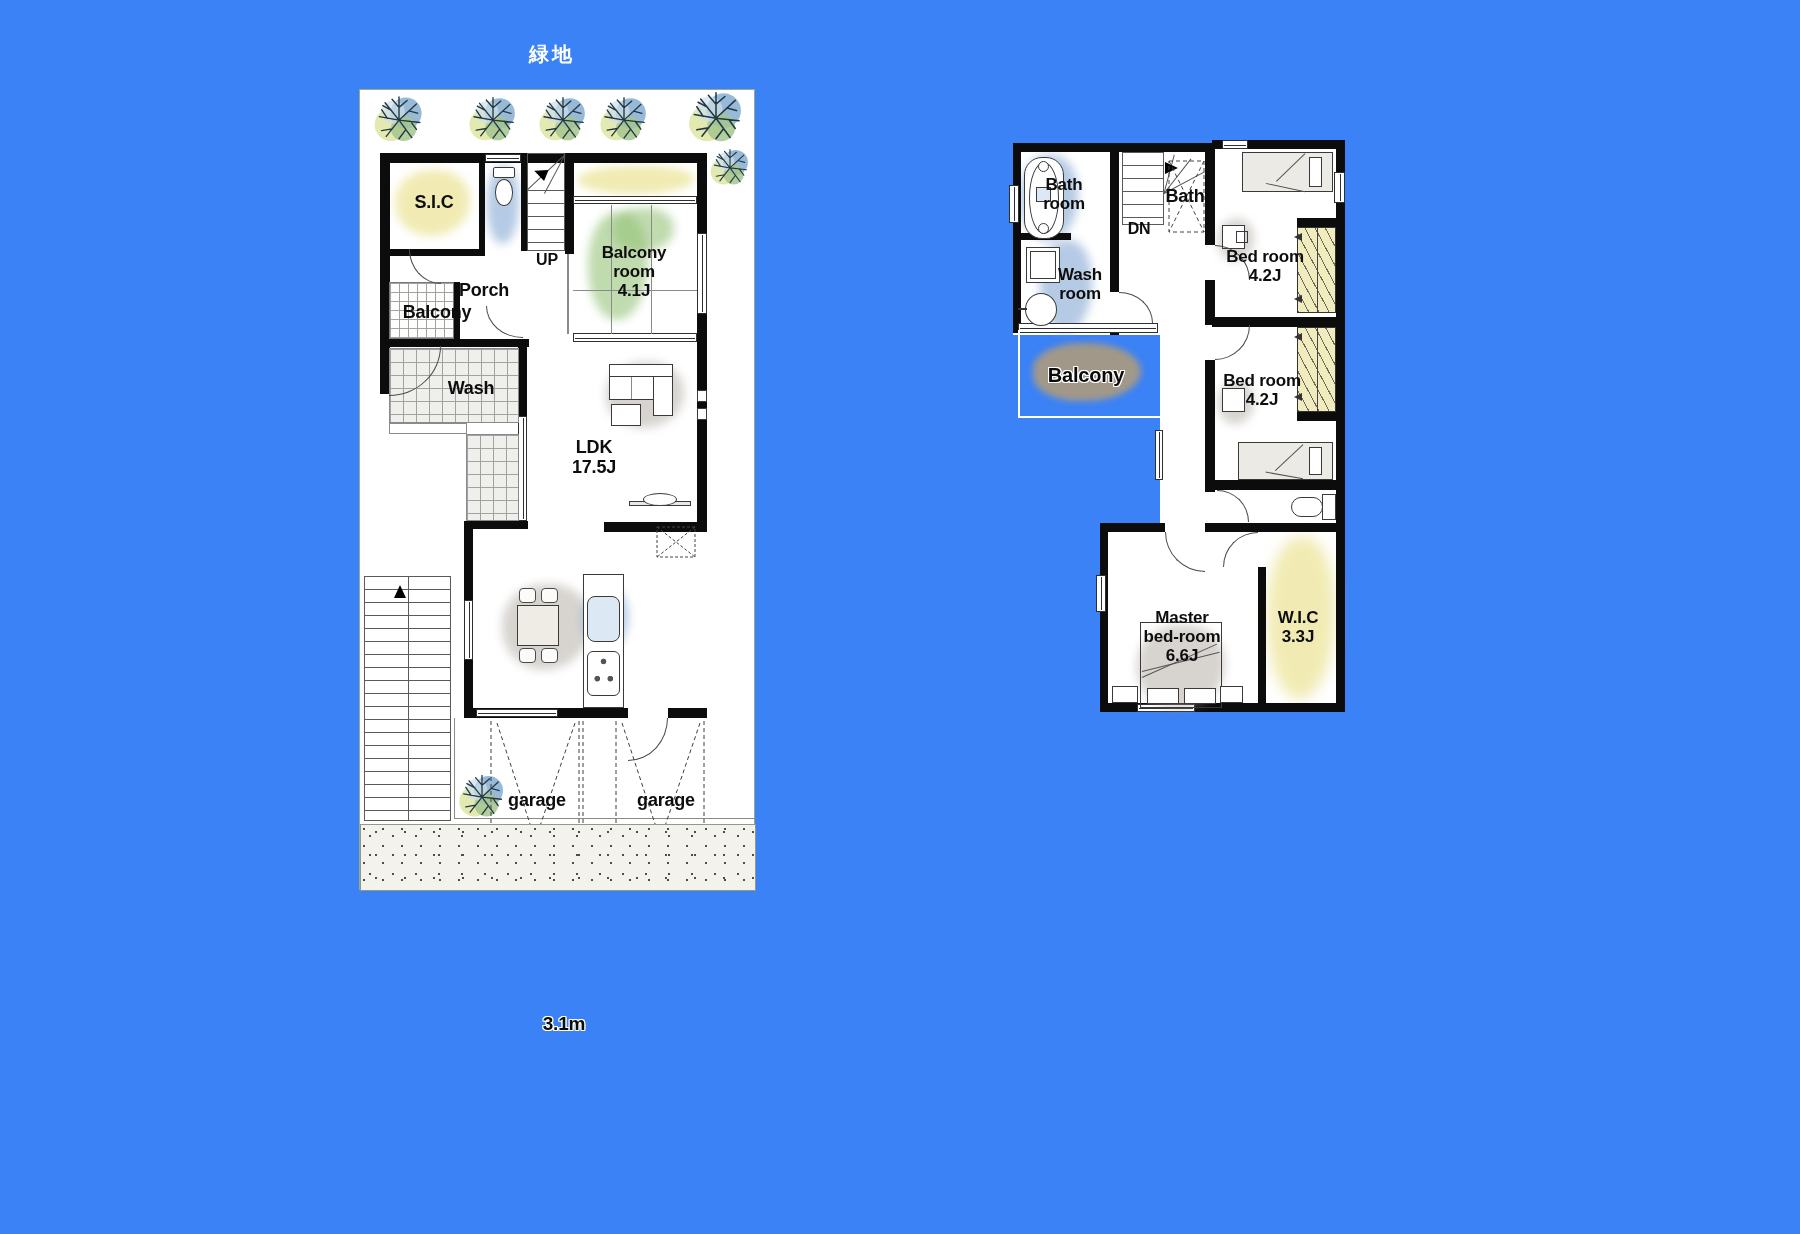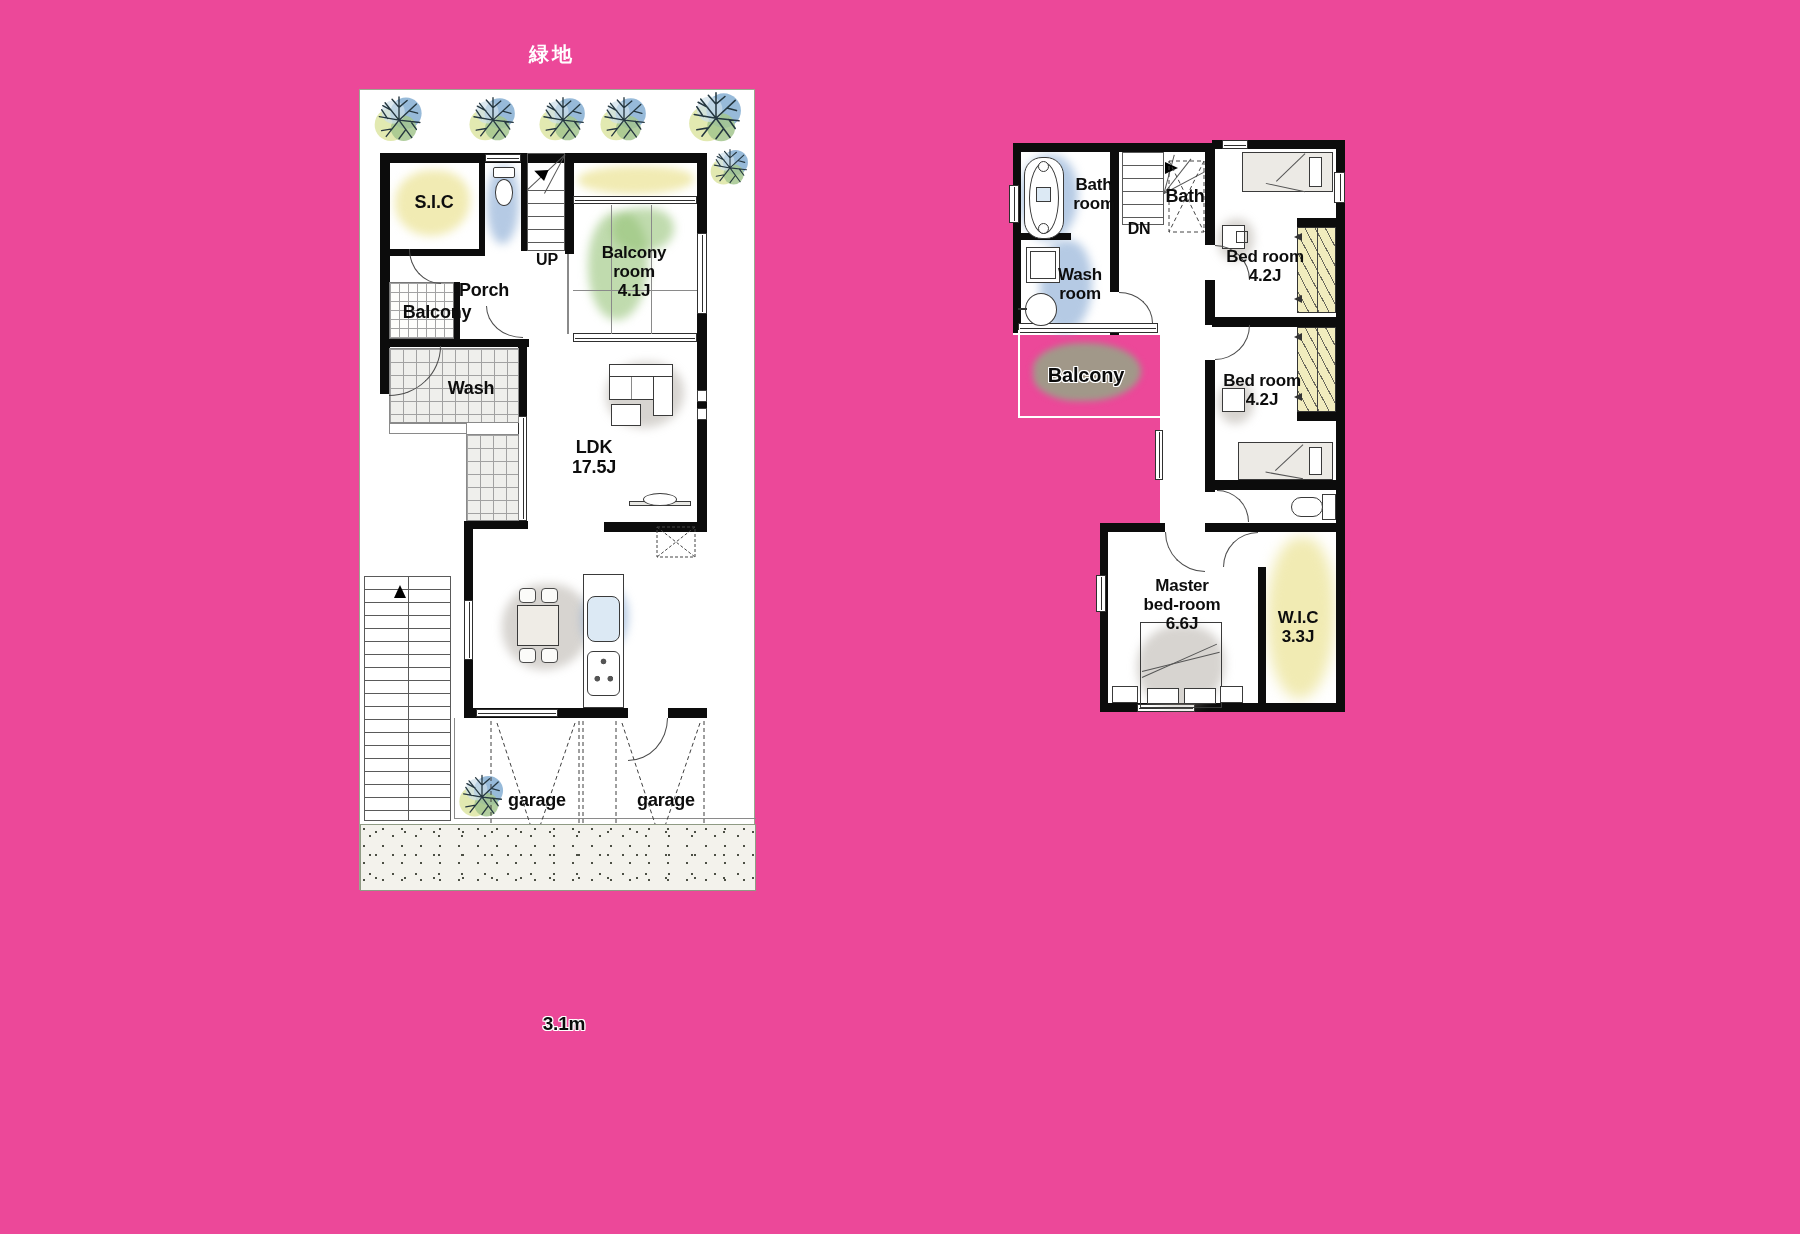--- a/index.html
+++ b/index.html
@@ -1,16 +1,16 @@
 <!DOCTYPE html>
 <html><head>
 <meta charset="utf-8">
 <style>
   html,body{margin:0;padding:0;background:#000;}
-  #stage{position:relative;width:1800px;height:1234px;background:#ec4899;overflow:hidden;
+  #stage{position:relative;width:1800px;height:1234px;background:#3b82f6;overflow:hidden;
          font-family:"Liberation Sans",sans-serif;}
   .abs{position:absolute;}
   .paper{position:absolute;background:#fff;}
   .wl{position:absolute;background:#0c0c0c;}
   .sq{position:absolute;border:1px solid #3a3a3a;background:#fff;box-sizing:border-box;}
   .thin{position:absolute;border:1px solid #6f6f6f;box-sizing:border-box;}
   .wn{position:absolute;background:#fff;border:1px solid #2f2f2f;box-sizing:border-box;}
   .wn.h::after{content:"";position:absolute;left:1px;right:1px;top:50%;height:1px;background:#2f2f2f;}
   .wn.v::after{content:"";position:absolute;top:1px;bottom:1px;left:50%;width:1px;background:#2f2f2f;}
   .arc{position:absolute;box-sizing:border-box;}
@@ -330,34 +330,34 @@
 
     <div class="washb wgr" style="left:252px;top:490px;width:88px;height:84px;"></div>
     <div class="sq" style="left:255px;top:487px;width:82px;height:86px;background:transparent;"></div>
     <div class="sq" style="left:262px;top:553px;width:32px;height:16px;"></div>
     <div class="sq" style="left:299px;top:553px;width:32px;height:16px;"></div>
     <div class="ln" style="left:257px;top:536px;width:80px;transform:rotate(-14deg);"></div>
     <div class="ln" style="left:257px;top:542px;width:82px;transform:rotate(-24deg);"></div>
     <div class="sq" style="left:227px;top:551px;width:26px;height:17px;"></div>
     <div class="sq" style="left:335px;top:551px;width:23px;height:17px;"></div>
 
-    <div class="lbl wrap" style="left:209px;top:59px;width:52px;">Bath room</div>
+    <div class="lbl wrap" style="left:179px;top:59px;width:52px;">Bath room</div>
     <div class="lbl wrap" style="left:195px;top:149px;width:56px;text-align:center;">Wash room</div>
     <div class="lbl" style="left:254px;top:94px;font-size:16px;">DN</div>
     <div class="lbl" style="left:300px;top:61px;font-size:18px;">Bath</div>
     <div class="lbl wrap" style="left:380px;top:131px;width:92px;">
       <span class="nm">Bed room</span>
       <span class="sz">4.2J</span>
     </div>
     <div class="lbl wrap" style="left:377px;top:255px;width:92px;">
       <span class="nm">Bed room</span>
       <span class="sz">4.2J</span>
     </div>
     <div class="lbl outw" style="left:201px;top:240px;font-size:20px;">Balcony</div>
-    <div class="lbl wrap" style="left:297px;top:470px;width:90px;">
+    <div class="lbl wrap" style="left:297px;top:502px;width:90px;">
       <span class="nm">Master bed-room</span>
       <span class="sz">6.6J</span>
     </div>
     <div class="lbl wrap" style="left:413px;top:492px;width:70px;">
       <span class="nm">W.I.C</span>
       <span class="sz">3.3J</span>
     </div>
   </div>
 </div>
 

